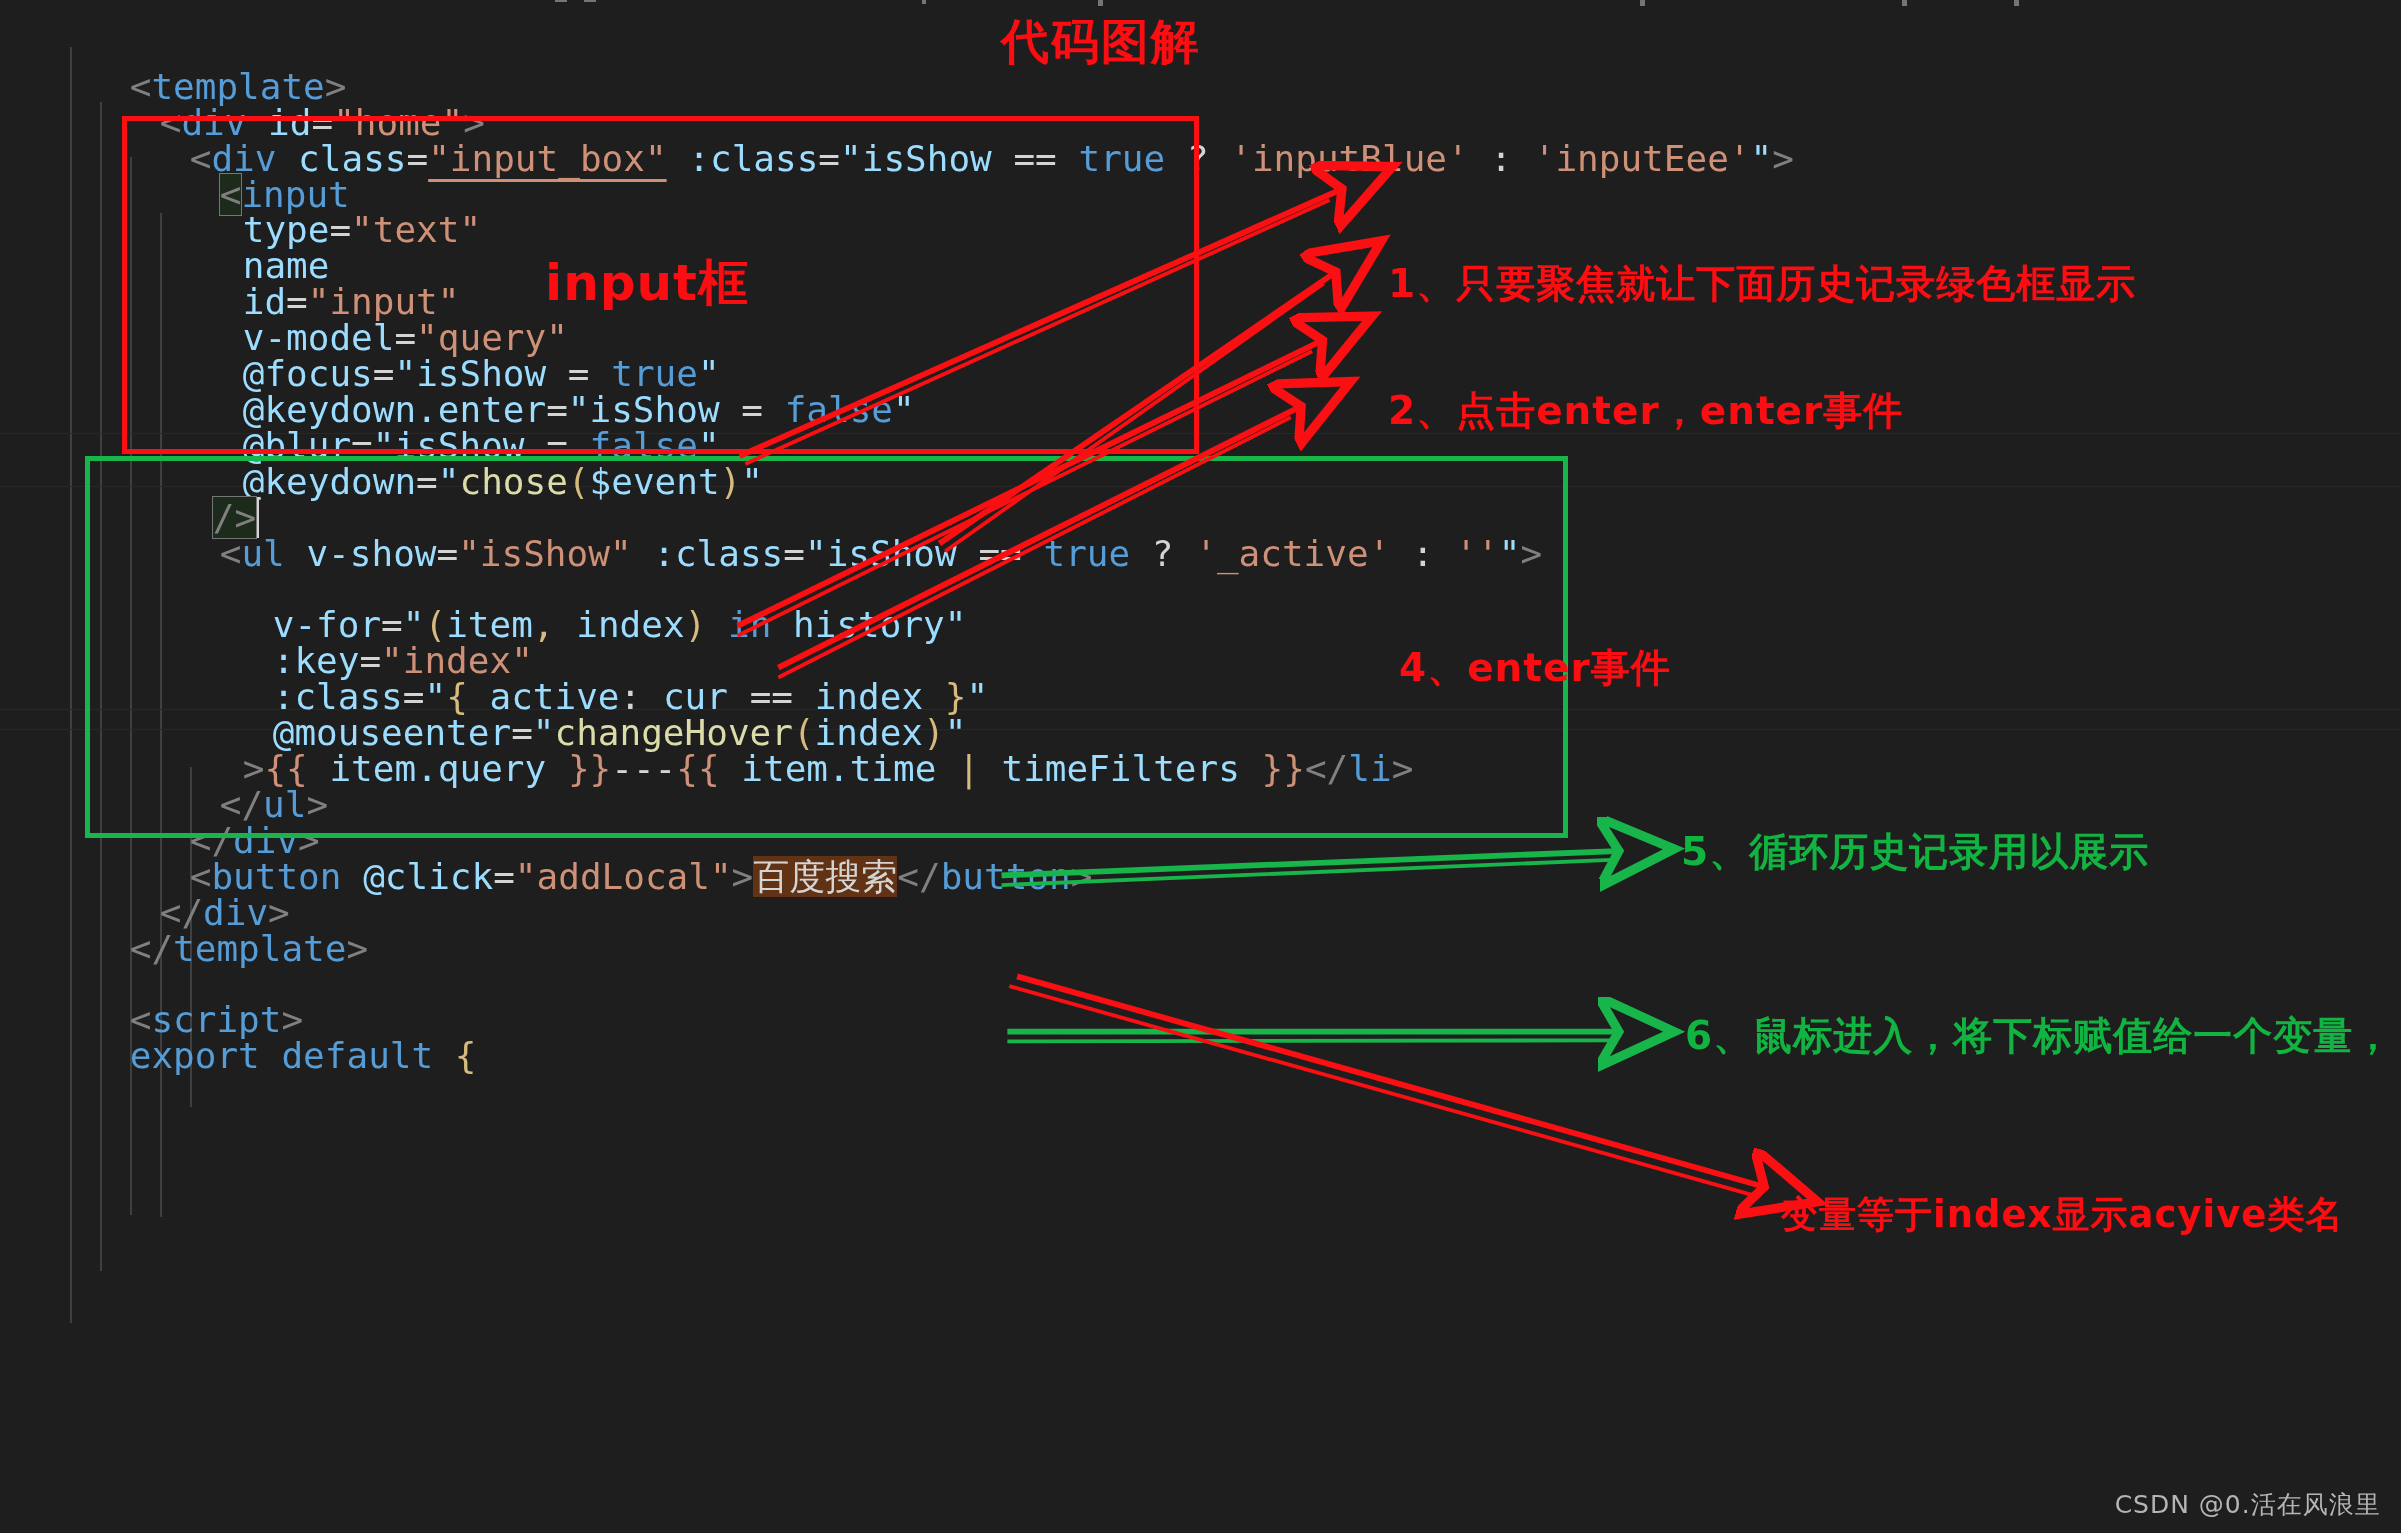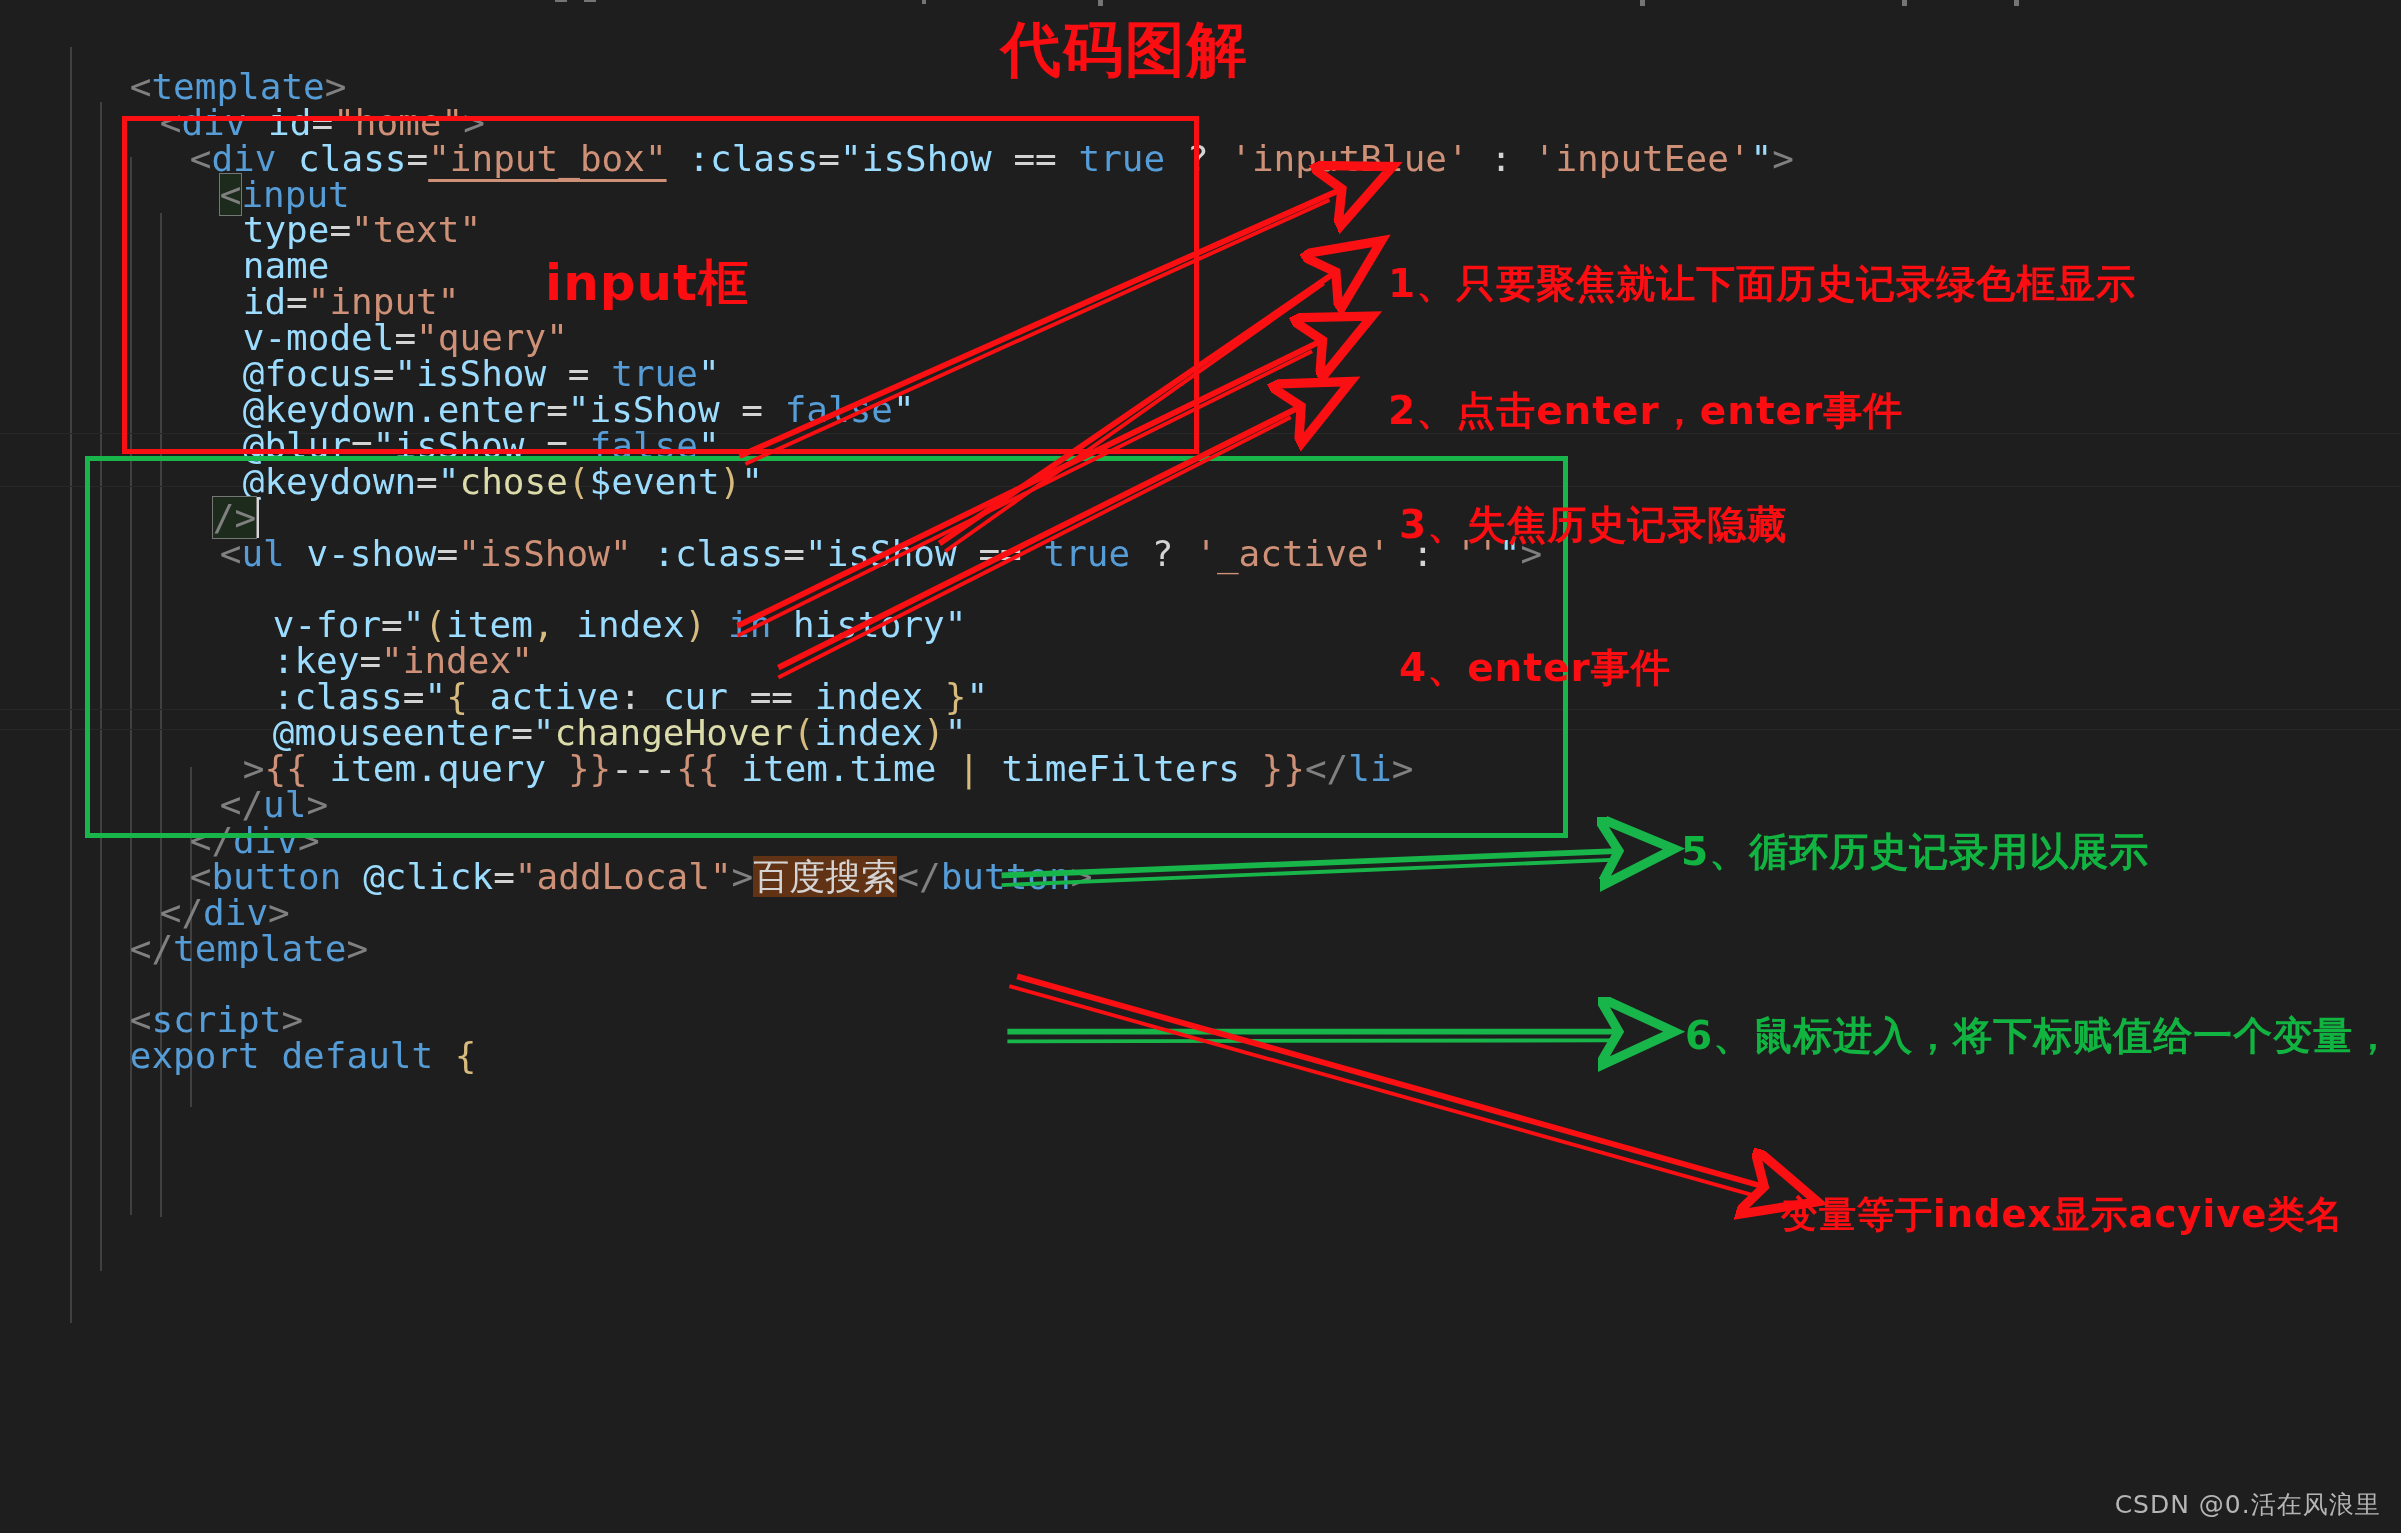--- a/index.html
+++ b/index.html
@@ -109,21 +109,21 @@
   .ann-text {
     position: absolute;
     white-space: nowrap;
     font-family: "DejaVu Sans", "Liberation Sans", sans-serif;
     font-weight: bold;
   }
   .ann-red   { color: #fb0d11; }
   .ann-green { color: #11b441; }
 
   .title-cn {
-    font-size: 60px;
+    font-size: 48px;
     letter-spacing: 1.9px;
   }
   .inputbox-label {
     font-size: 50px;
     letter-spacing: 1px;
   }
   .num-note {
     font-size: 39px;
     letter-spacing: 1px;
   }
@@ -334,23 +334,20 @@
   <div class="ann-text ann-red inputbox-label" style="left:545px; top:250px;">input框</div>
 
   <div class="ann-text ann-red num-note" style="left:1388px; top:257px;">
     <span>1、</span><span>只要聚焦就让下面历史记录绿色框显示</span>
   </div>
 
   <div class="ann-text ann-red num-note" style="left:1388px; top:384px;">
     <span>2、</span><span>点击enter，enter事件</span>
   </div>
 
-  <div class="ann-text ann-red num-note" style="left:1399px; top:498px;">
-    <span>3、</span><span>失焦历史记录隐藏</span>
-  </div>
 
   <div class="ann-text ann-red num-note" style="left:1399px; top:641px;">
     <span>4、</span><span>enter事件</span>
   </div>
 
   <div class="ann-text ann-green num-note" style="left:1681px; top:825px;">
     <span>5、</span><span>循环历史记录用以展示</span>
   </div>
 
   <div class="ann-text ann-green num-note" style="left:1685px; top:1009px;">

